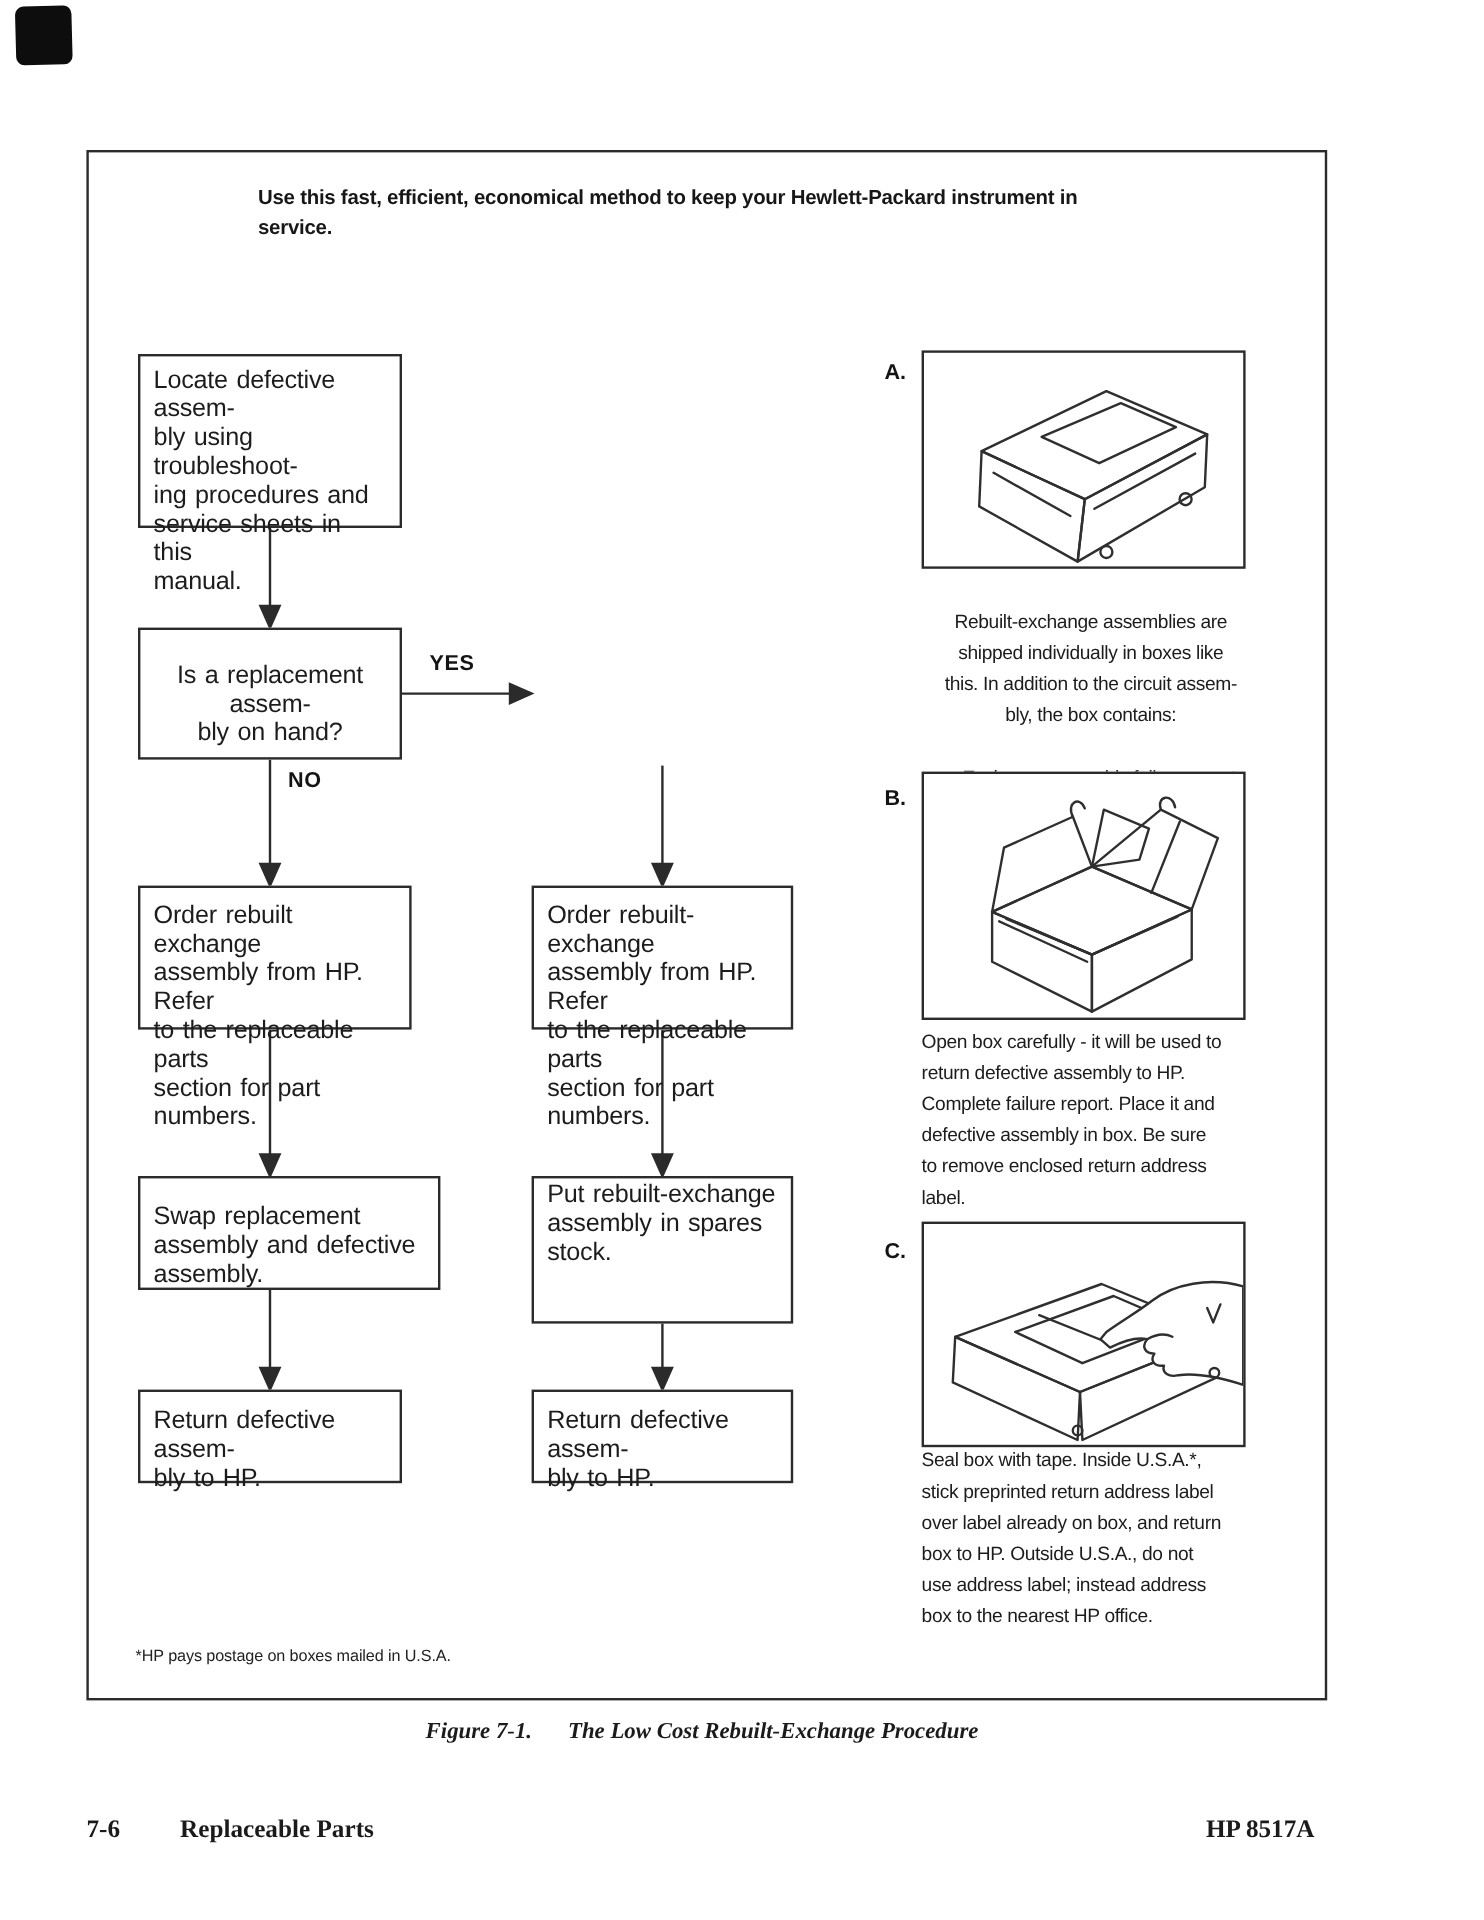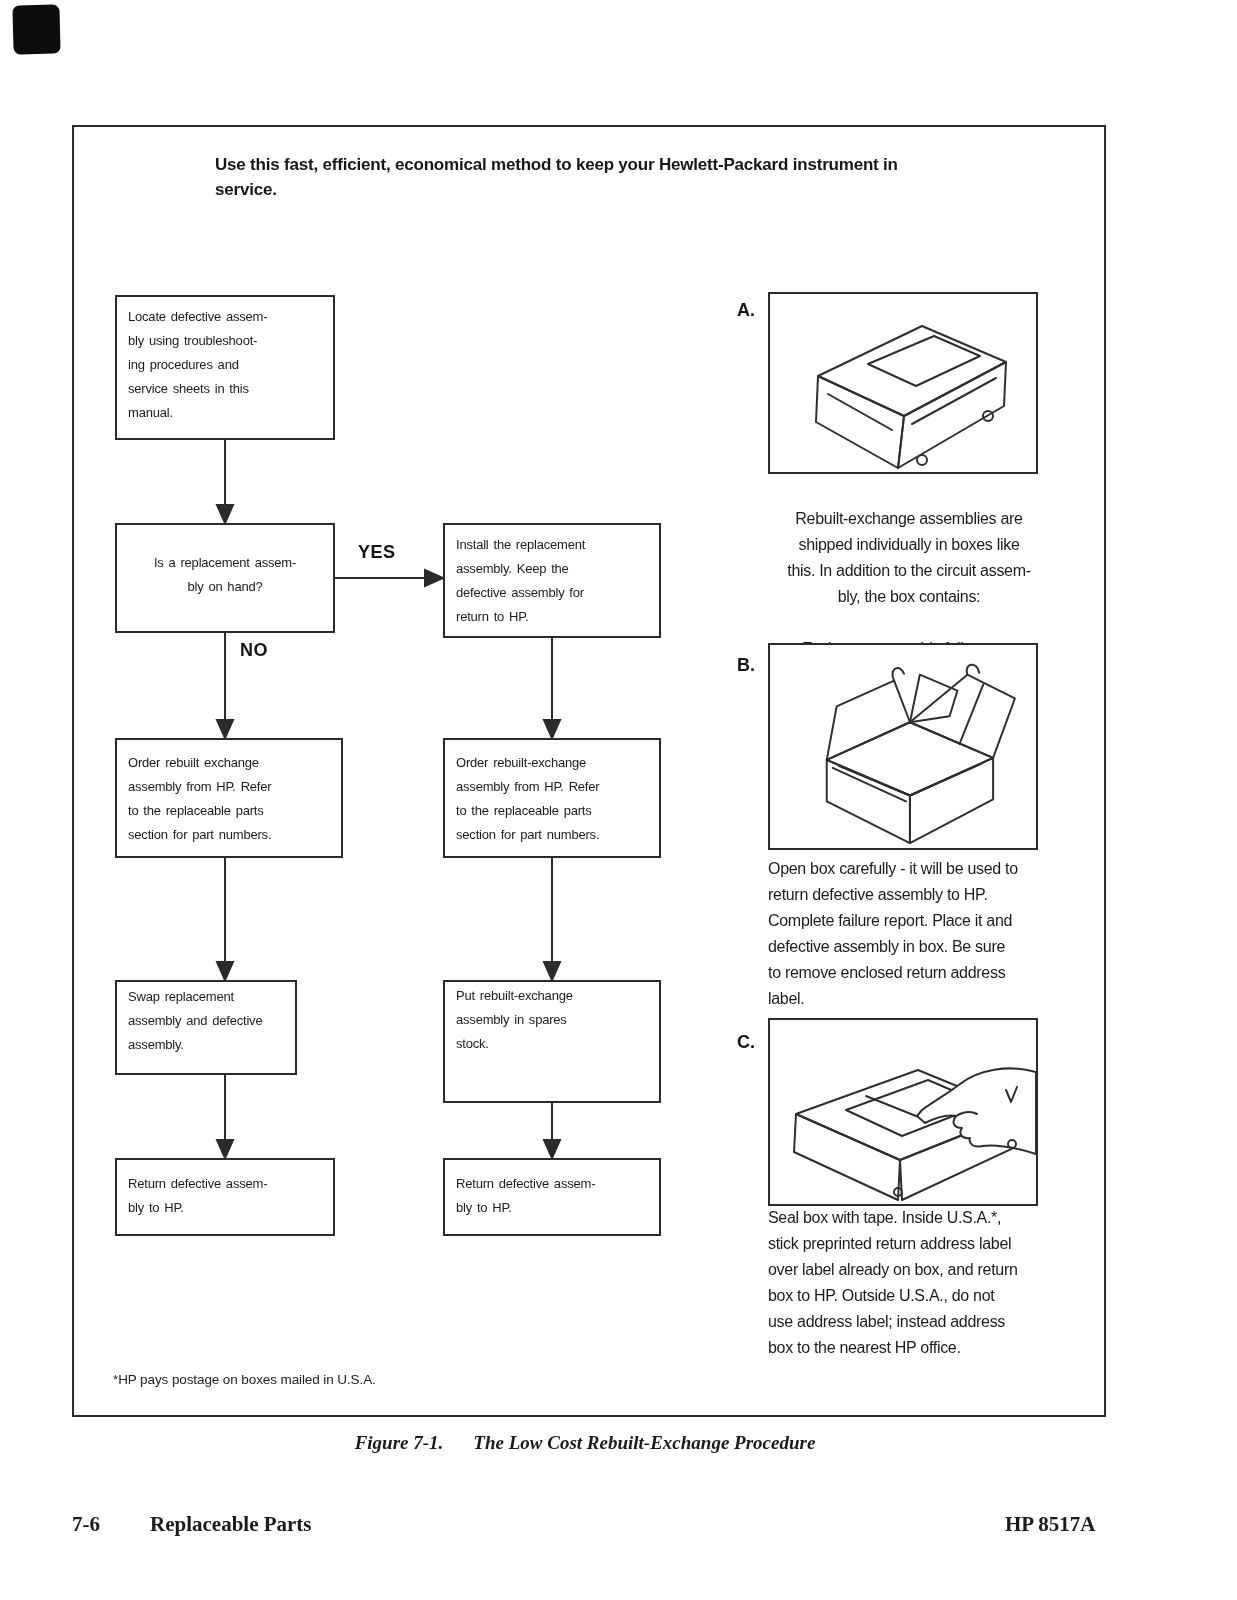--- a/index.html
+++ b/index.html
@@ -12,28 +12,28 @@
 
   
   #figure-frame{position:absolute;left:72px;top:125px;width:1034px;height:1292px;
                 border:2.5px solid #2b2b2b;box-sizing:border-box;background:#fff;}
 
   #intro-text{position:absolute;left:215px;top:152px;width:760px;font-size:17px;font-weight:bold;
               line-height:25px;letter-spacing:-0.2px;white-space:pre-line;color:#171717;}
 
   
   .fbox{position:absolute;border:2px solid #2b2b2b;box-sizing:border-box;background:#fff;
-        font-size:13px;line-height:24px;letter-spacing:-0.2px;word-spacing:1.5px;
+        font-size:21px;line-height:24px;letter-spacing:-0.2px;word-spacing:1.5px;
         white-space:pre-line;padding:8px 11px;color:#1c1c1c;}
   #node-locate      {left:115px;top:295px;width:220px;height:145px;}
   #node-question    {left:115px;top:523px;width:220px;height:110px;padding-top:26px;text-align:center;}
   #node-install     {left:443px;top:523px;width:218px;height:115px;}
   #node-order-left  {left:115px;top:738px;width:228px;height:120px;padding-top:11px;}
   #node-order-right {left:443px;top:738px;width:218px;height:120px;padding-top:11px;}
-  #node-swap        {left:115px;top:980px;width:182px;height:95px;padding-top:3px;}
+  #node-swap        {left:115px;top:980px;width:252px;height:95px;padding-top:20px;}
   #node-put         {left:443px;top:980px;width:218px;height:123px;padding-top:2px;}
   #node-return-left {left:115px;top:1158px;width:220px;height:78px;padding-top:12px;}
   #node-return-right{left:443px;top:1158px;width:218px;height:78px;padding-top:12px;}
 
   .branch-label{position:absolute;font-size:18px;font-weight:bold;letter-spacing:0.5px;color:#141414;}
   #label-yes{left:358px;top:542px;}
   #label-no {left:240px;top:640px;}
 
   #connectors{position:absolute;left:0;top:0;width:1237px;height:1600px;pointer-events:none;}
 
@@ -121,24 +121,20 @@
     </g>
   </svg>
 
   <div class="fbox" id="node-locate">Locate defective assem-
 bly using troubleshoot-
 ing procedures and
 service sheets in this
 manual.</div>
   <div class="fbox" id="node-question">Is a replacement assem-
 bly on hand?</div>
-  <div class="fbox" id="node-install">Install the replacement
-assembly. Keep the
-defective assembly for
-return to HP.</div>
   <div class="fbox" id="node-order-left">Order rebuilt exchange
 assembly from HP. Refer
 to the replaceable parts
 section for part numbers.</div>
   <div class="fbox" id="node-order-right">Order rebuilt-exchange
 assembly from HP. Refer
 to the replaceable parts
 section for part numbers.</div>
   <div class="fbox" id="node-swap">Swap replacement
 assembly and defective

